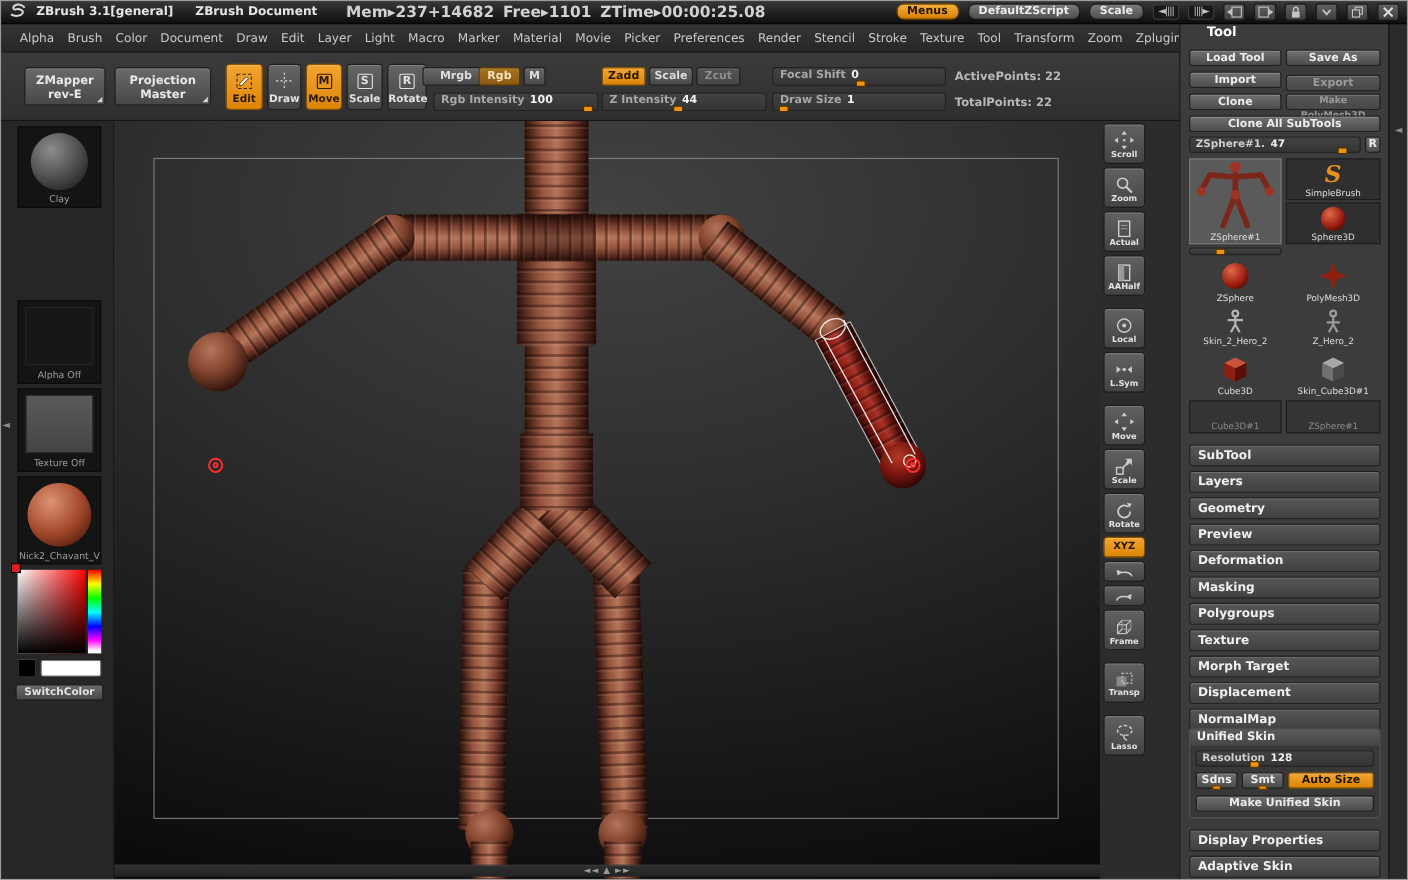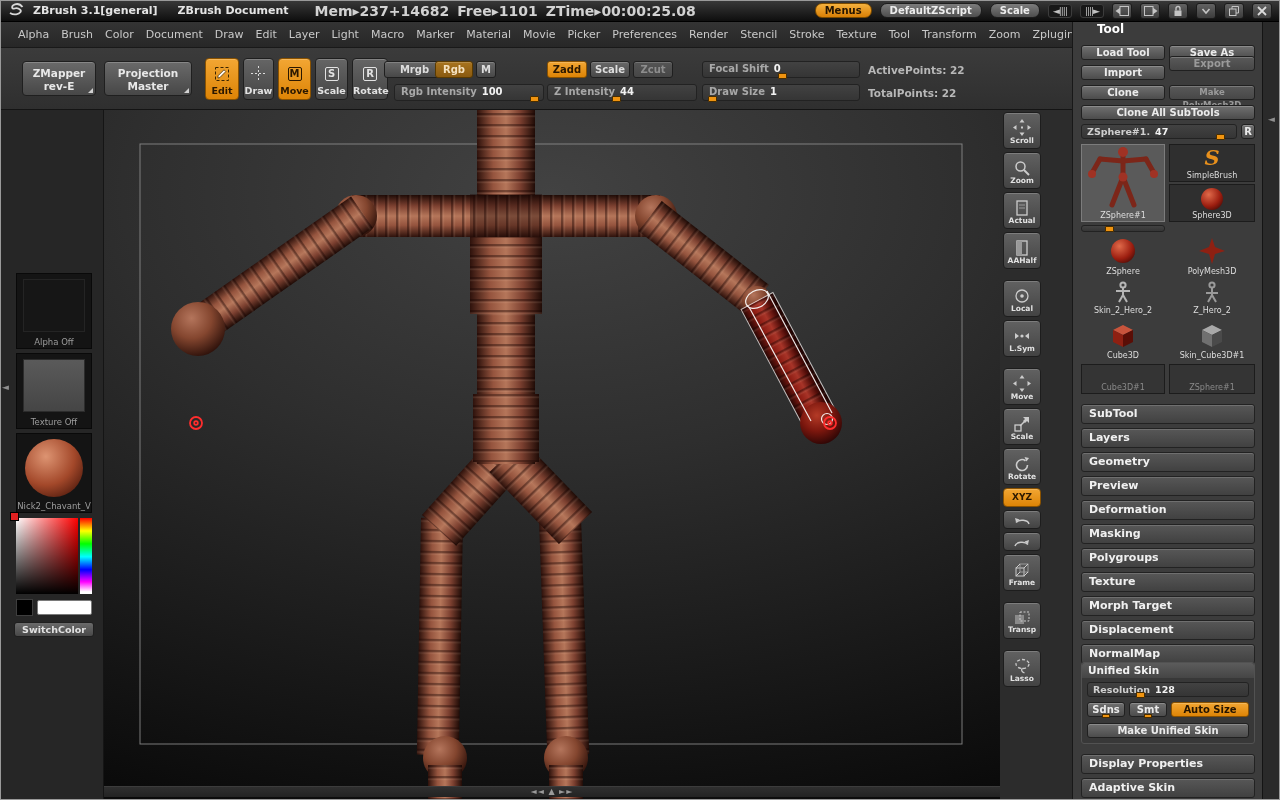--- a/index.html
+++ b/index.html
@@ -239,20 +239,24 @@
   <div class="zslider" style="left:702px;top:36px;width:158px">
     <span>Draw Size</span><span class="zs-value">1</span>
     <i class="zs-mark" style="left:3%"></i>
   </div>
 
   <span class="shelf-stat" style="left:868px;top:16px">ActivePoints: 22</span>
   <span class="shelf-stat" style="left:868px;top:39px">TotalPoints: 22</span>
 </div>
 
 <div id="ltray">
+  <div class="lthumb" style="top:5px;height:74px">
+    <div class="sphere" style="position:absolute;left:11px;top:5px;width:52px;height:52px;background:radial-gradient(circle at 36% 30%, #8d8d8d, #4a4a4a 55%, #141414 95%)"></div>
+    <span class="lbl">Clay</span>
+  </div>
   <div class="lthumb" style="top:163px;height:76px">
     <div style="position:absolute;left:6px;top:5px;width:62px;height:53px;background:#161616;border:1px solid #242424"></div>
     <span class="lbl">Alpha Off</span>
   </div>
   <div class="lthumb" style="top:243px;height:76px">
     <div style="position:absolute;left:6px;top:5px;width:62px;height:53px;background:linear-gradient(#5a5a5a,#454545);border:1px solid #2c2c2c"></div>
     <span class="lbl">Texture Off</span>
   </div>
   <div class="lthumb" style="top:323px;height:80px">
     <div class="sphere" style="position:absolute;left:8px;top:5px;width:58px;height:58px;background:radial-gradient(circle at 36% 30%, #dd9472, #a3482a 52%, #3a0f06 95%)"></div>
@@ -517,21 +521,21 @@
     <span class="rl">Lasso</span>
   </button>
 </div>
 
 <div id="tray">
   <div class="ttl">Tool</div>
 
   <button class="tbtn" style="left:8px;top:23px;width:84px">Load Tool</button>
   <button class="tbtn" style="left:96px;top:23px;width:86px">Save As</button>
   <button class="tbtn" style="left:8px;top:43px;width:84px">Import</button>
-  <button class="tbtn dis" style="left:96px;top:34px;width:86px">Export</button>
+  <button class="tbtn dis" style="left:96px;top:46px;width:86px">Export</button>
   <button class="tbtn" style="left:8px;top:63px;width:84px">Clone</button>
   <button class="tbtn dis" style="left:96px;top:63px;width:86px;font-size:8.5px">Make PolyMesh3D</button>
   <button class="tbtn" style="left:8px;top:83px;width:174px">Clone All SubTools</button>
 
   <div class="tslider" style="left:8px;top:102px;width:156px">
     <span>ZSphere#1.</span><span class="zs-value">47</span>
     <i class="zs-mark" style="left:87%"></i>
   </div>
   <button class="tbtn" style="left:168px;top:102px;width:14px">R</button>
 

